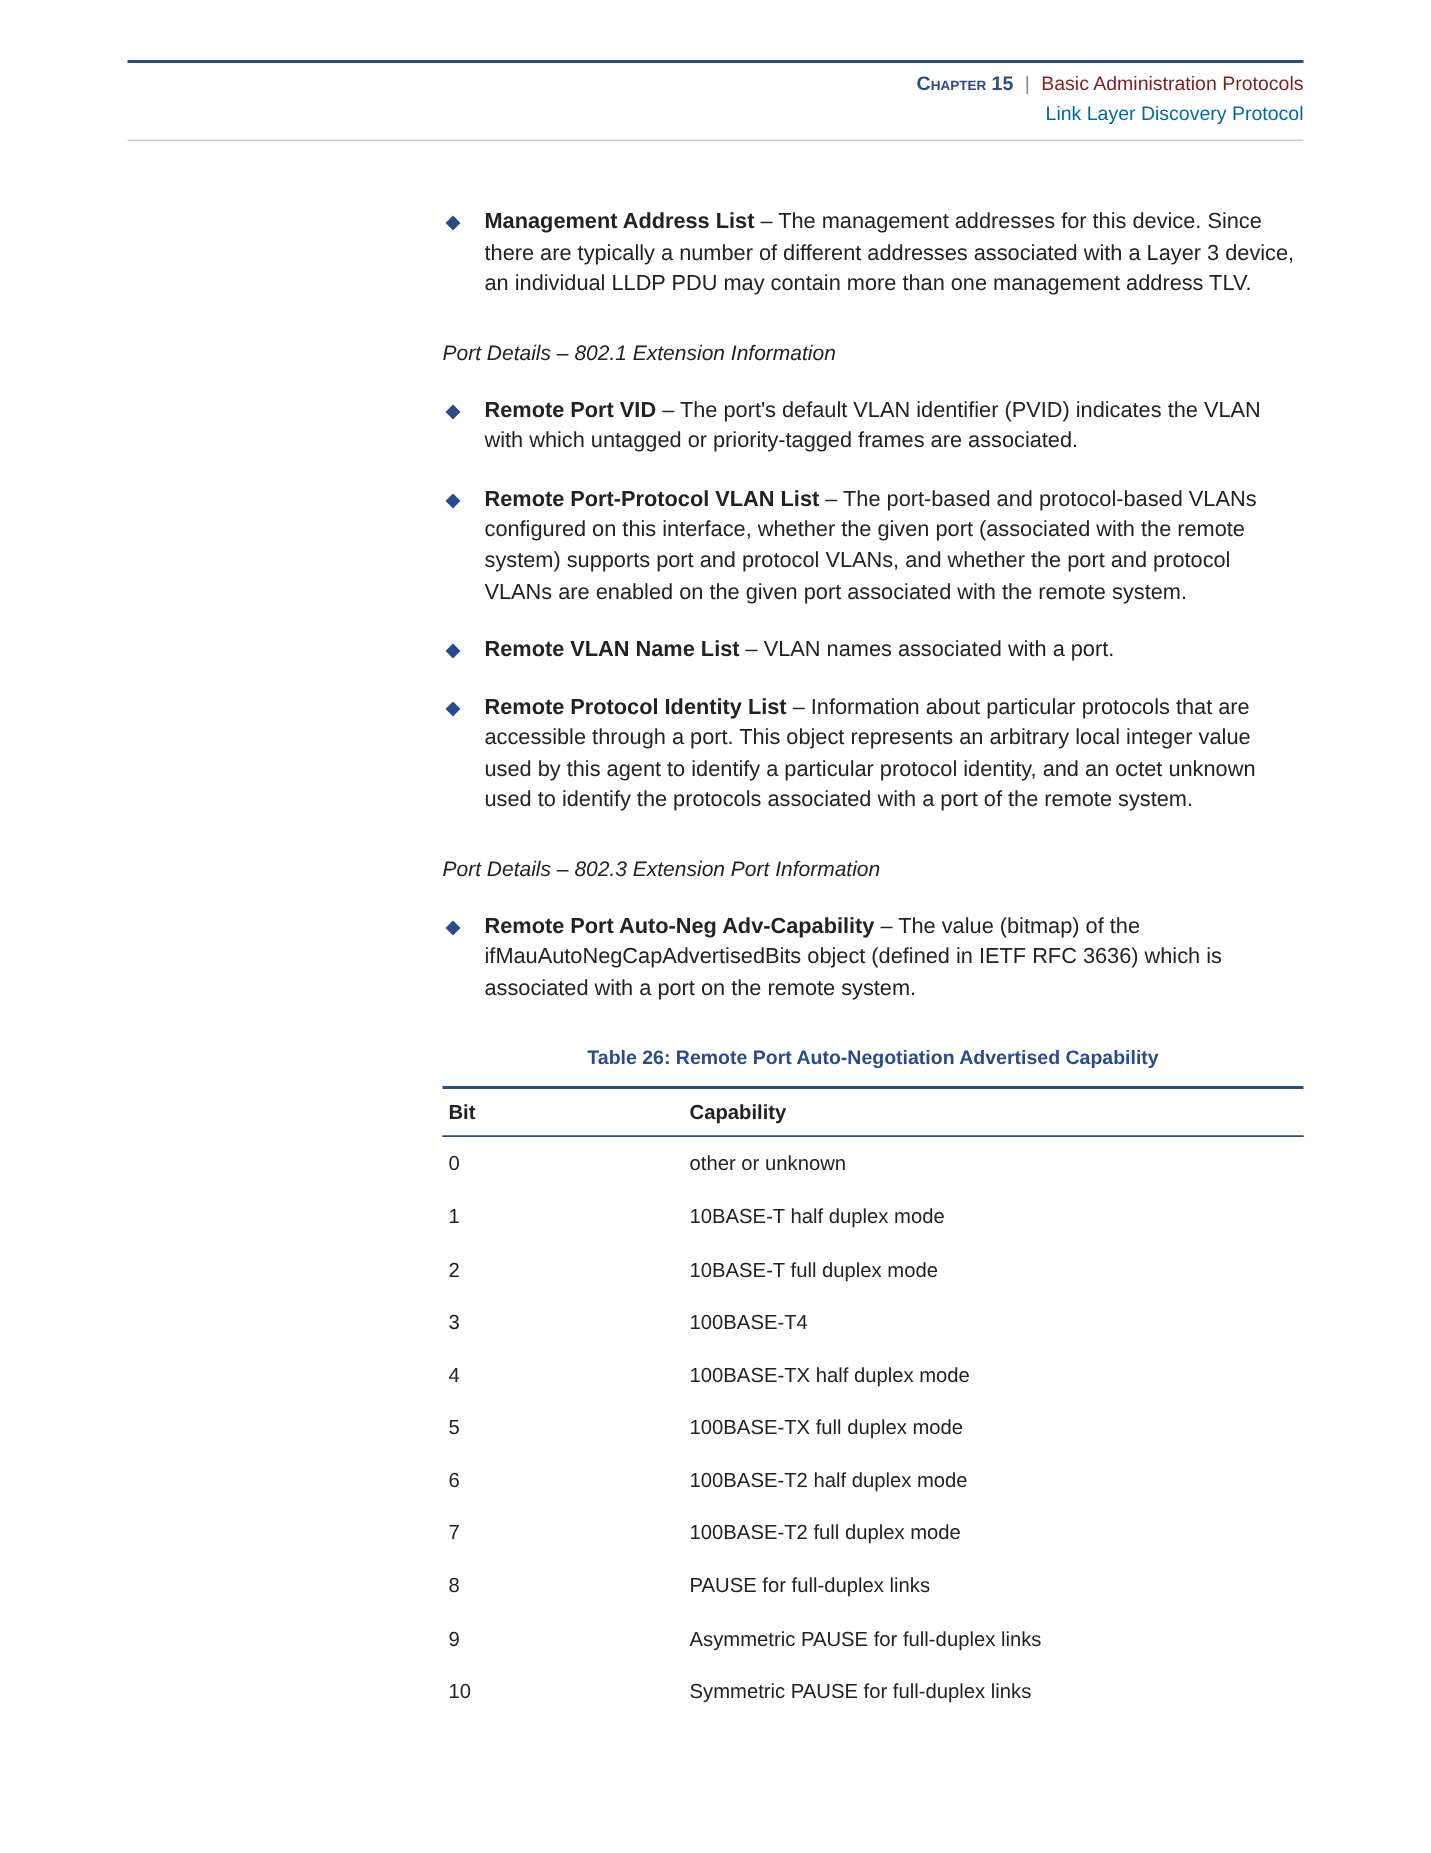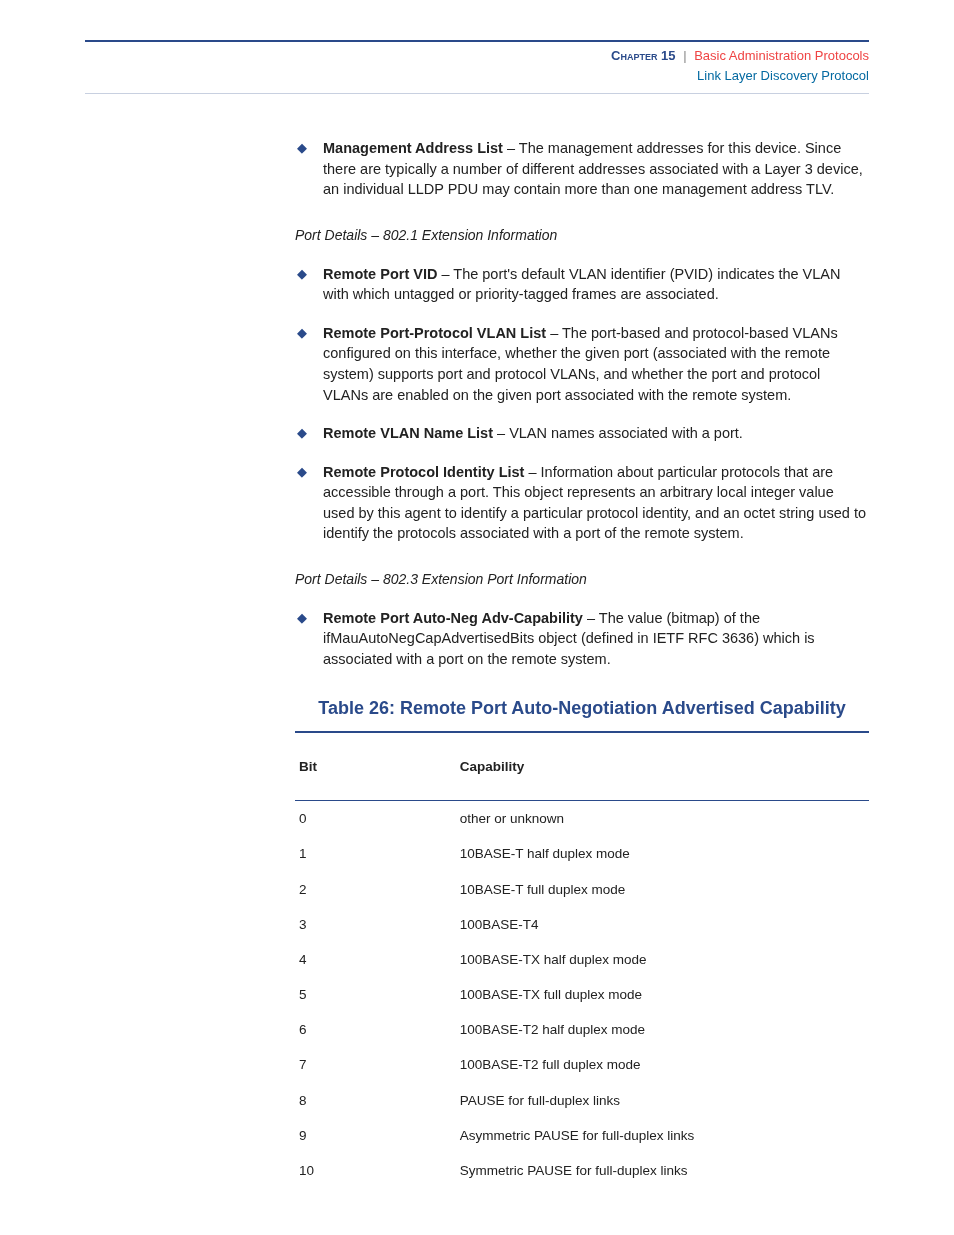--- a/index.html
+++ b/index.html
@@ -27,21 +27,21 @@
     font-variant: small-caps;
     font-weight: bold;
     color: #2a4a8a;
     margin-left: 12px;
   }
   .header-sep {
     color: #888;
     padding: 0 4px;
   }
   .header-title {
-    color: #ef4444;
+    color: #7f1d1d;
   }
   .header-sub {
     color: #0369a1;
   }
   .thin-rule {
     border-top: 1px solid #c8d0e0;
     margin-bottom: 44px;
   }
   .content {
     margin-left: 210px;
@@ -75,33 +75,33 @@
   }
   .term {
     font-weight: bold;
   }
   .follow-para {
     margin-top: 14px;
   }
   .table-title {
     color: #2a4a8a;
     font-weight: bold;
-    font-size: 18px;
+    font-size: 13px;
     text-align: center;
     margin: 26px 0 10px 0;
   }
   table.cap-table {
     width: 100%;
     border-collapse: collapse;
     font-size: 13.5px;
   }
   table.cap-table thead th {
     text-align: left;
     font-weight: bold;
-    padding: 24px 4px;
+    padding: 6px 4px;
     border-top: 2px solid #2a4a8a;
     border-bottom: 1px solid #2a4a8a;
   }
   table.cap-table tbody td {
     padding: 8px 4px;
   }
   .col-bit { width: 28%; }
 </style>
 </head>
 <body>
@@ -130,21 +130,21 @@
       <li>
         <span class="term">Remote Port VID</span><span> – The port's default VLAN identifier (PVID) indicates the VLAN with which untagged or priority-tagged frames are associated.</span>
       </li>
       <li>
         <span class="term">Remote Port-Protocol VLAN List</span><span> – The port-based and protocol-based VLANs configured on this interface, whether the given port (associated with the remote system) supports port and protocol VLANs, and whether the port and protocol VLANs are enabled on the given port associated with the remote system.</span>
       </li>
       <li>
         <span class="term">Remote VLAN Name List</span><span> – VLAN names associated with a port.</span>
       </li>
       <li>
-        <span class="term">Remote Protocol Identity List</span><span> – Information about particular protocols that are accessible through a port. This object represents an arbitrary local integer value used by this agent to identify a particular protocol identity, and an octet string used to identify the protocols associated with a port of the remote system.</span>
+        <span class="term">Remote Protocol Identity List</span><span> – Information about particular protocols that are accessible through a port. This object represents an arbitrary local integer value used by this agent to identify a particular protocol identity, and an octet unknown used to identify the protocols associated with a port of the remote system.</span>
       </li>
     </ul>
 
     <div class="section-heading">Port Details – 802.3 Extension Port Information</div>
 
     <ul class="bullets">
       <li>
         <span class="term">Remote Port Auto-Neg Adv-Capability</span><span> – The value (bitmap) of the ifMauAutoNegCapAdvertisedBits object (defined in IETF RFC 3636) which is associated with a port on the remote system.</span>
       </li>
     </ul>

